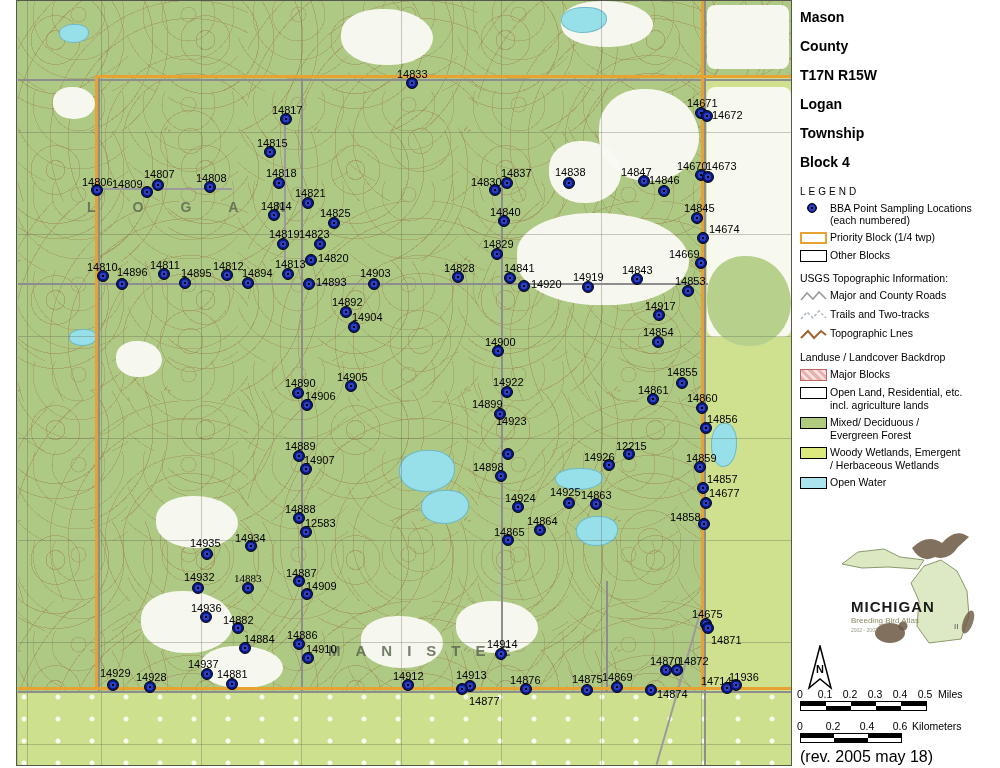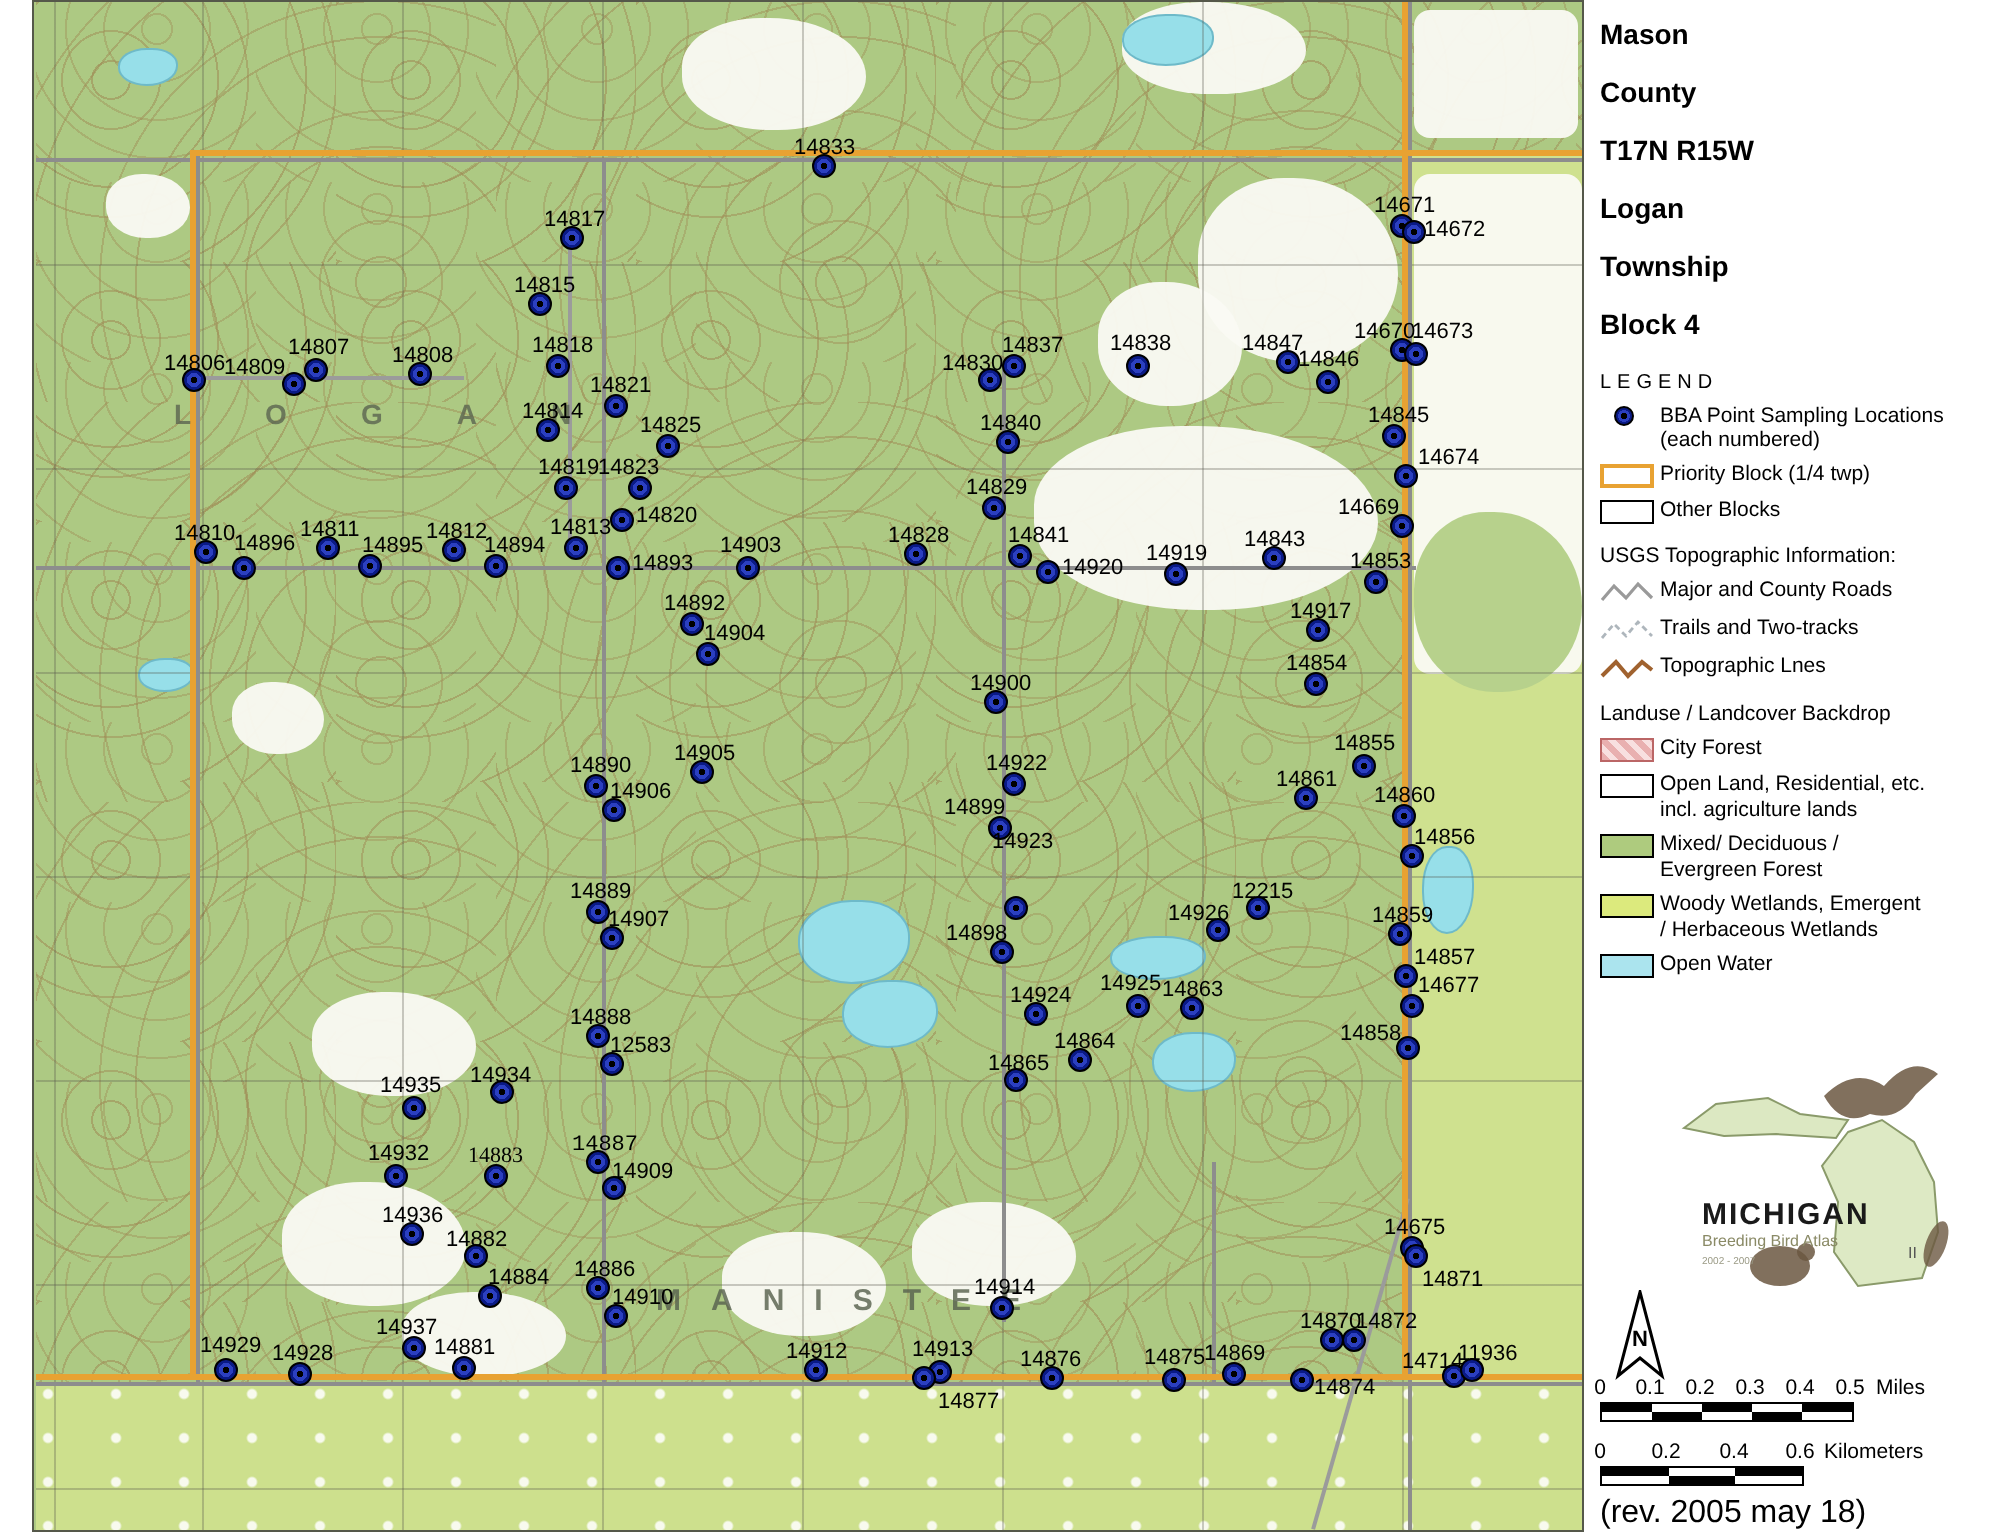--- a/index.html
+++ b/index.html
@@ -280,21 +280,21 @@
           <div class="pl" style="left: 304px; top: 517px;">12583</div>
           <div class="pt" style="left: 200px; top: 547px;"></div>
           <div class="pl" style="left: 189px; top: 537px;">14935</div>
           <div class="pt" style="left: 244px; top: 539px;"></div>
           <div class="pl" style="left: 234px; top: 532px;">14934</div>
           <div class="pt" style="left: 191px; top: 581px;"></div>
           <div class="pl" style="left: 183px; top: 571px;">14932</div>
           <div class="pt" style="left: 241px; top: 581px;"></div>
           <div class="pl" style="left: 233px; top: 572px; font-family: Liberation Serif, serif;">14883</div>
           <div class="pt" style="left: 292px; top: 574px;"></div>
-          <div class="pl" style="left: 285px; top: 567px; font-family: Liberation Mono, monospace;">14887</div>
+          <div class="pl" style="left: 285px; top: 567px;">14887</div>
           <div class="pt" style="left: 300px; top: 587px;"></div>
           <div class="pl" style="left: 305px; top: 580px;">14909</div>
           <div class="pt" style="left: 199px; top: 610px;"></div>
           <div class="pl" style="left: 190px; top: 602px;">14936</div>
           <div class="pt" style="left: 231px; top: 621px;"></div>
           <div class="pl" style="left: 222px; top: 614px;">14882</div>
           <div class="pt" style="left: 238px; top: 641px;"></div>
           <div class="pl" style="left: 243px; top: 633px;">14884</div>
           <div class="pt" style="left: 292px; top: 637px;"></div>
           <div class="pl" style="left: 286px; top: 629px;">14886</div>
@@ -397,21 +397,21 @@
         </span>
       <span>Topographic Lnes</span>
     </div>
 
     <div class="sec-head">Landuse / Landcover Backdrop</div>
     <div class="li lu-row">
       <span class="ic">
           <span class="sw hatch"></span>
         </span>
       <span class="lu-text">
-          <div>City Forest</div>
+          <div>Major Blocks</div>
           <div></div>
         </span>
     </div>
     <div class="li lu-row">
       <span class="ic">
           <span class="sw" style="background: rgb(255, 255, 255);"></span>
         </span>
       <span class="lu-text">
           <div>Open Land, Residential, etc.</div>
           <div>incl. agriculture lands</div>

